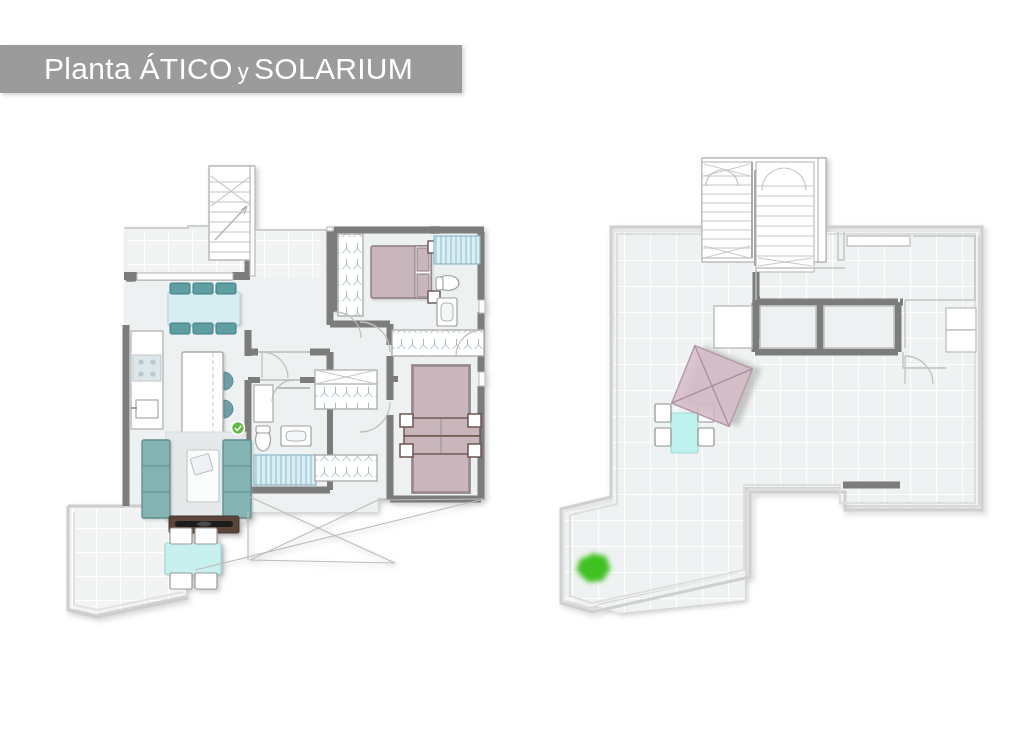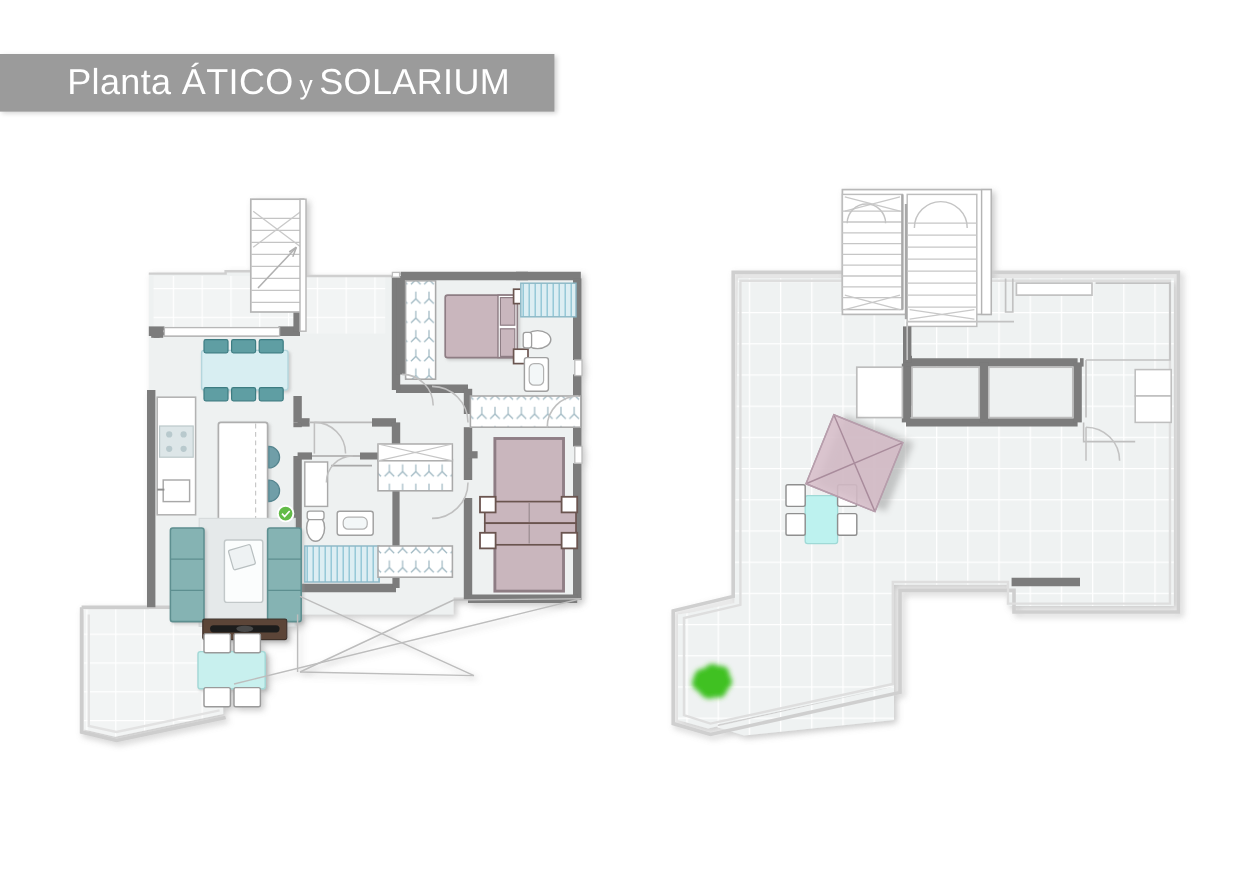--- a/index.html
+++ b/index.html
@@ -8,21 +8,21 @@
   #stage{position:absolute;inset:0;width:1034px;height:731px;background:#ffffff;}
 
   
   #title-banner{
     position:absolute;left:0;top:45px;width:462px;height:48px;
     background:#9b9b9b;display:flex;align-items:center;
     box-shadow:2px 2px 4px rgba(0,0,0,.18);
   }
   #title-text{
     color:#ffffff;font-size:30px;font-weight:400;letter-spacing:.3px;
-    padding-left:56px;white-space:nowrap;line-height:1;
+    padding-left:44px;white-space:nowrap;line-height:1;
   }
   #title-text .small{font-size:22px;}
 
   
   .plan-svg{position:absolute;top:0;left:0;width:1034px;height:731px;}
 </style>
 </head>
 <body>
 
 <div id="stage">

